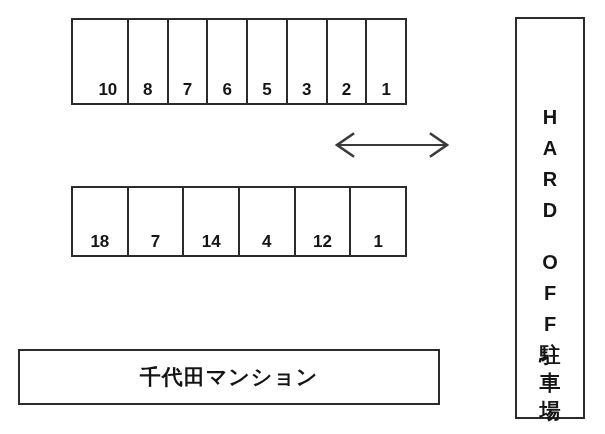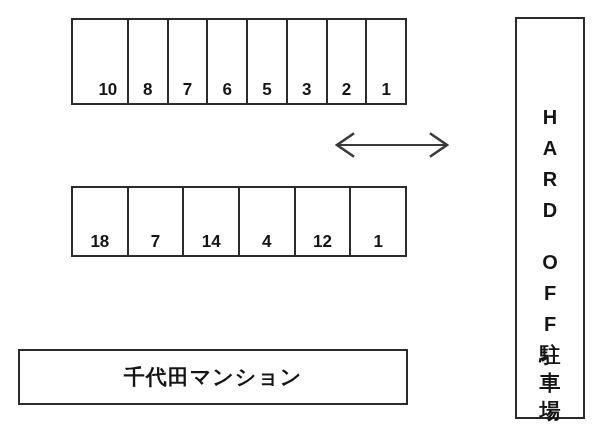--- a/index.html
+++ b/index.html
@@ -60,21 +60,21 @@
     top: 128px;
     width: 118px;
     height: 34px;
   }
 
   
   #mansion-box {
     position: absolute;
     left: 18px;
     top: 349px;
-    width: 390px;
+    width: 422px;
     height: 56px;
     box-sizing: border-box;
     border: 2px solid #2b2b2b;
     background: #ffffff;
     display: flex;
     align-items: center;
     justify-content: center;
   }
   #mansion-label {
     font-size: 21px;

